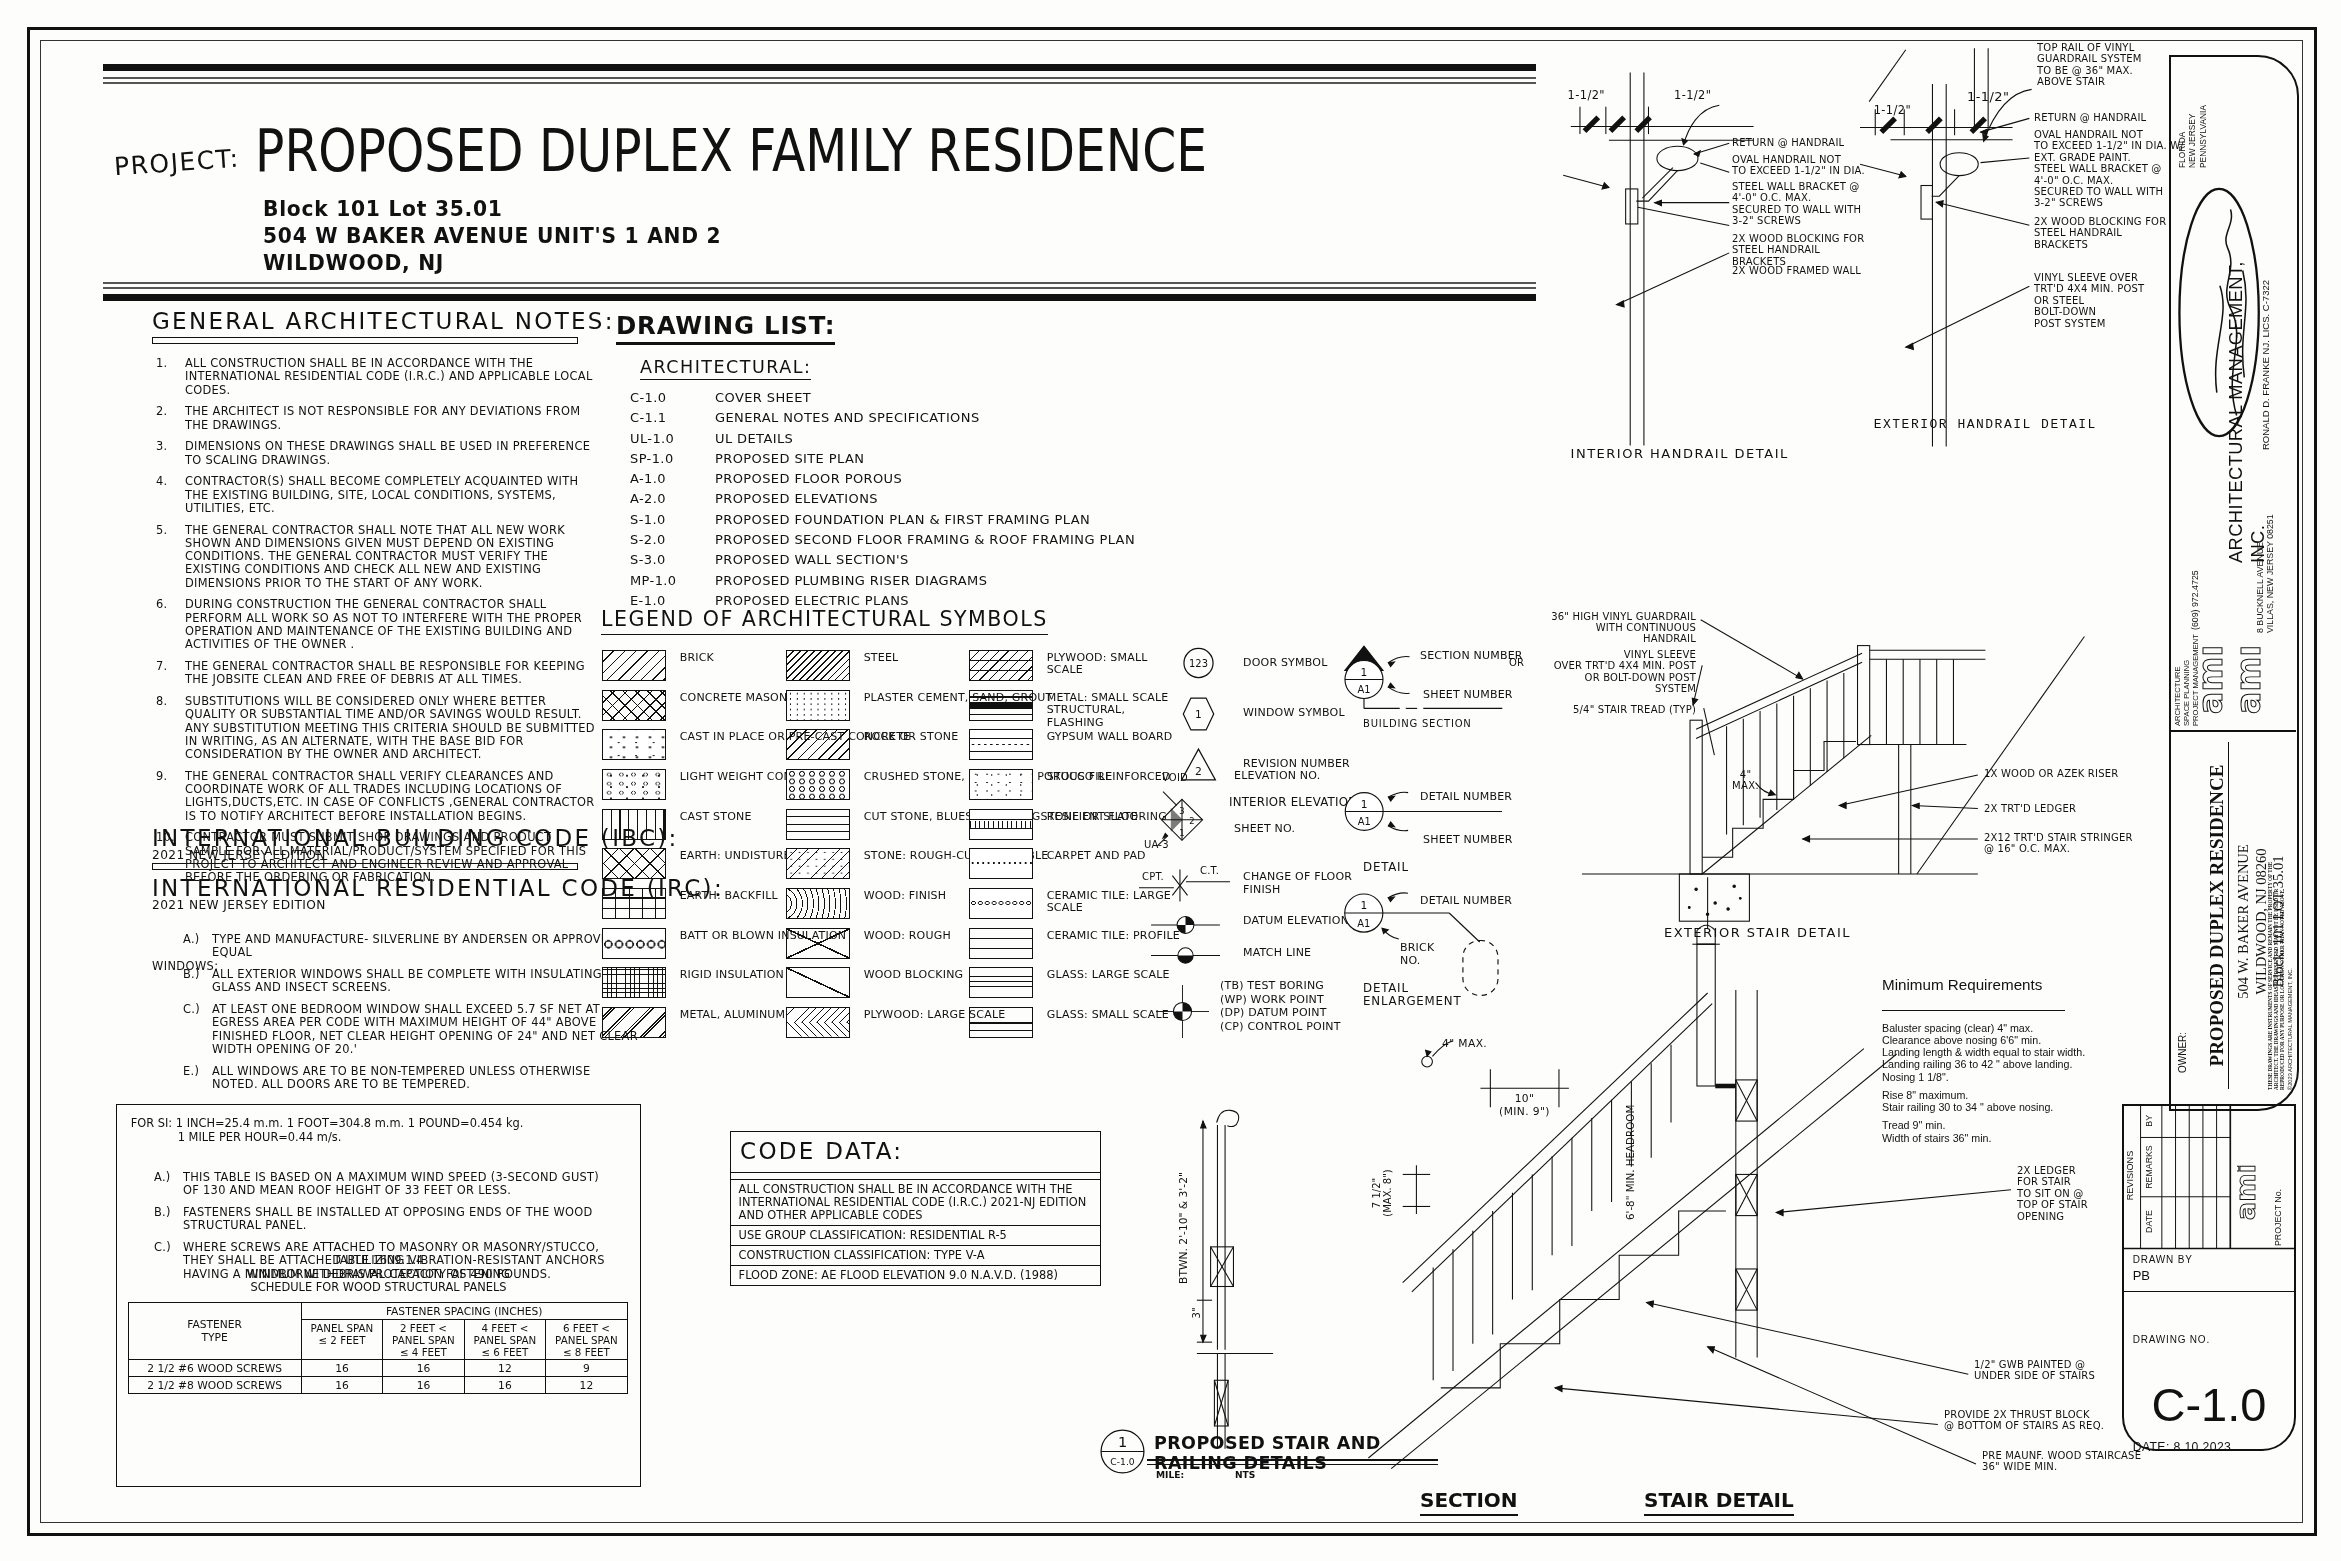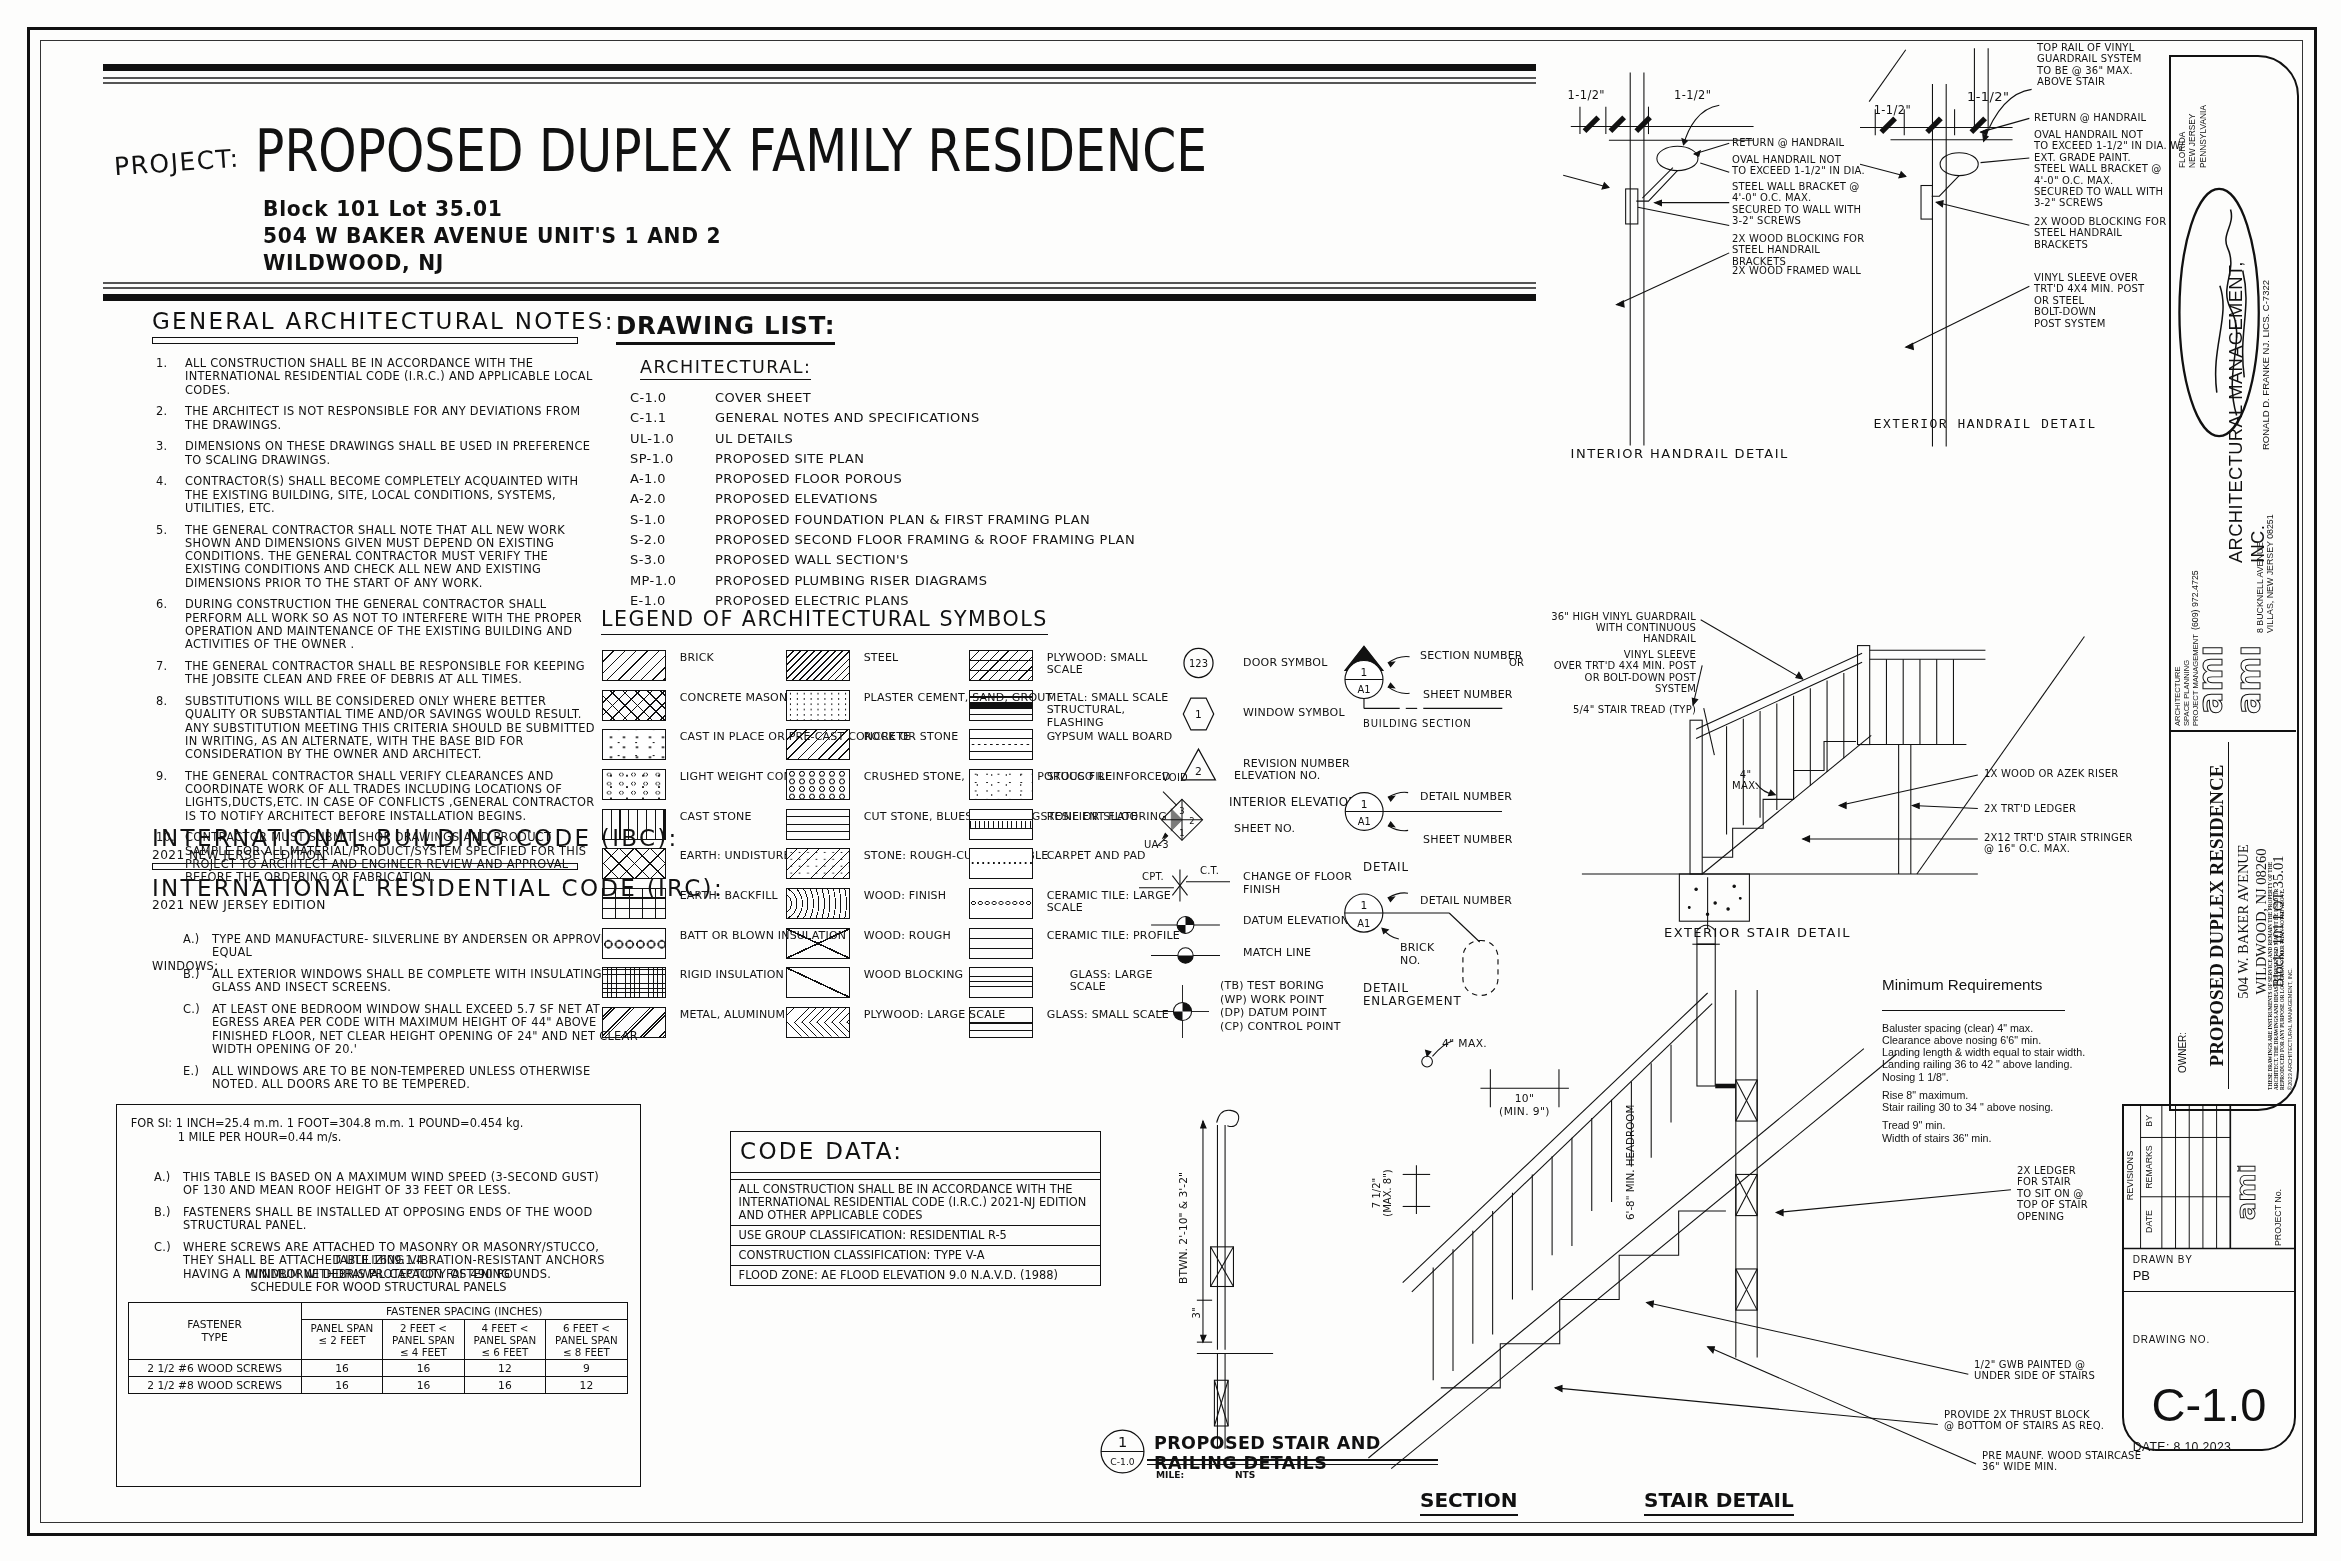--- a/index.html
+++ b/index.html
@@ -394,21 +394,21 @@
     <div class="lg-item" style="left:367px;top:238px;">
         <div class="sw sw-ctL"></div>
         <div class="lg-label">CERAMIC TILE:
 LARGE SCALE</div>
       </div>
     <div class="lg-item" style="left:367px;top:278px;">
         <div class="sw sw-ctP"></div>
         <div class="lg-label">CERAMIC TILE:
 PROFILE</div>
       </div>
-    <div class="lg-item" style="left:367px;top:317px;gap:23px;">
+    <div class="lg-item" style="left:367px;top:317px;">
         <div class="sw sw-glassL"></div>
         <div class="lg-label">GLASS:
 LARGE SCALE</div>
       </div>
     <div class="lg-item" style="left:367px;top:357px;">
         <div class="sw sw-glassS"></div>
         <div class="lg-label">GLASS:
 SMALL SCALE</div>
       </div>
   </div>

